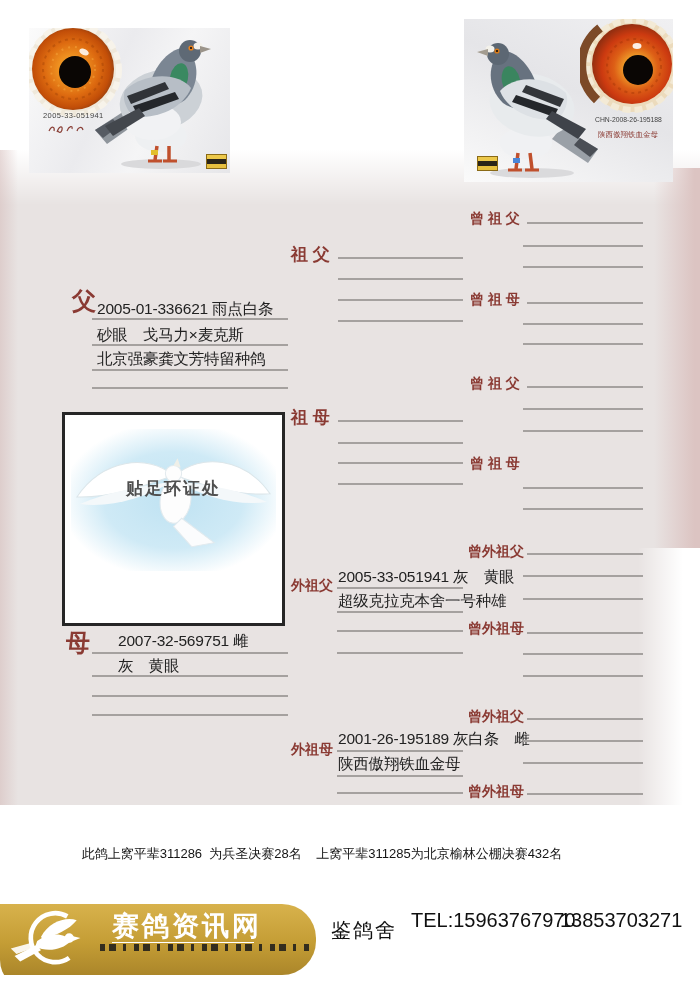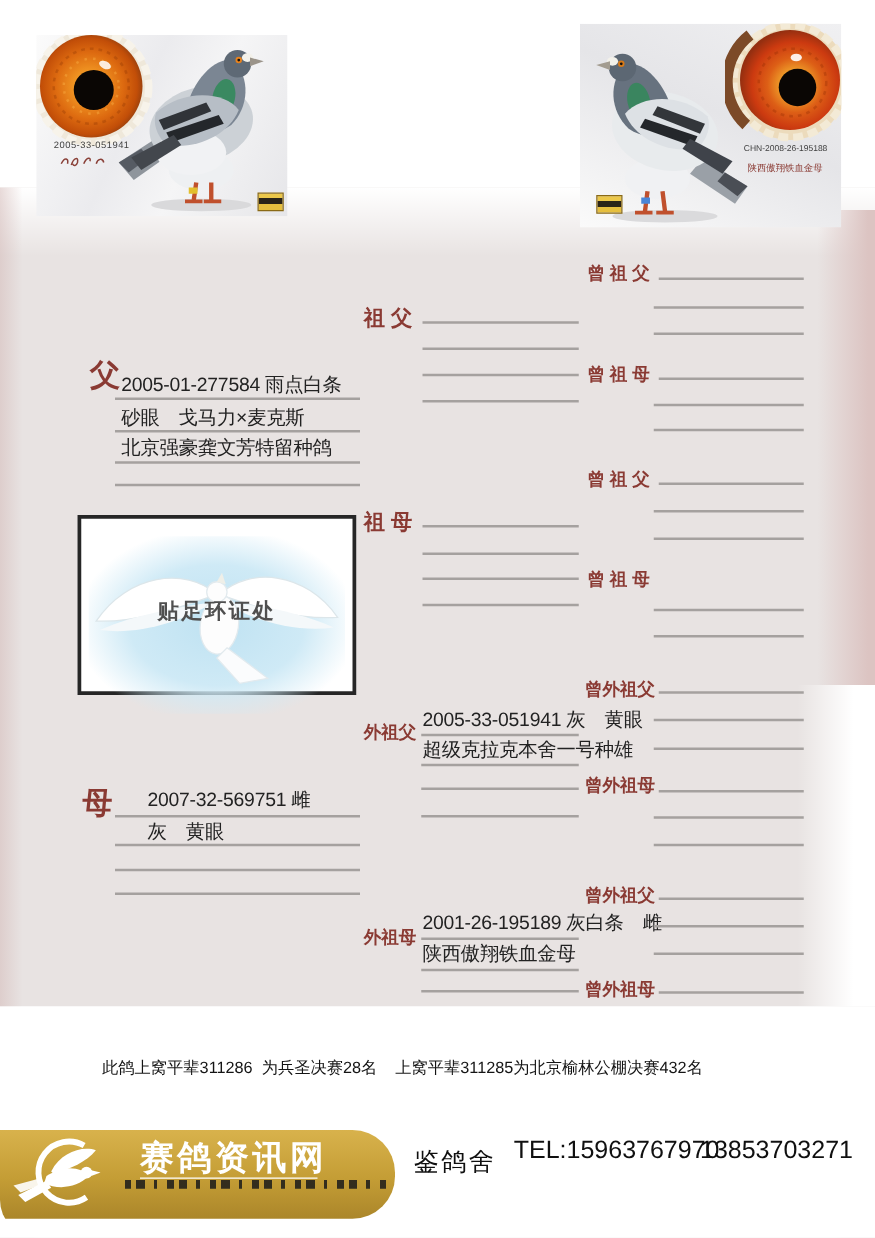--- a/index.html
+++ b/index.html
@@ -20,21 +20,21 @@
   .txt{position:absolute;color:#222;white-space:pre;line-height:1;font-size:15.5px;letter-spacing:-0.2px;}
   .line{position:absolute;height:2px;background:#a5a19f;}
   
   .photo{position:absolute;overflow:hidden;}
   .photo-bg-l{position:absolute;inset:0;background:linear-gradient(115deg,#fbfbfb 0%,#ebebee 40%,#f5f5f6 62%,#e6e6e9 100%);}
   .photo-bg-r{position:absolute;inset:0;background:linear-gradient(205deg,#f0f0f2 0%,#e5e5e8 45%,#fafafa 100%);}
   .ringtext{position:absolute;color:#3f3f3f;line-height:1;}
   .stamp{position:absolute;width:19px;height:13px;border:1px solid #8a6a16;
          background:linear-gradient(180deg,#ecc84a 0 28%,#2a2418 28% 66%,#e6bf3e 66% 100%);}
   
-  .ringbox{position:absolute;left:62px;top:412px;width:223px;height:144px;background:#ffffff;
+  .ringbox{position:absolute;left:62px;top:412px;width:223px;height:214px;background:#ffffff;
            border:3px solid #262626;box-sizing:border-box;}
   .ringbox-blob{position:absolute;left:6px;top:14px;width:205px;height:142px;
            background:radial-gradient(ellipse at center,#bfe2f2 0%,#cfeaf6 48%,rgba(255,255,255,0) 78%);}
   .ringbox-text{position:absolute;left:0;top:62px;width:100%;text-align:center;color:#4f4f4f;
            font-size:17px;letter-spacing:2px;font-weight:bold;}
   
   .summary{position:absolute;left:0;top:845px;width:644px;text-align:center;color:#141414;
            font-size:13px;white-space:pre;}
   .banner{position:absolute;left:0;top:904px;width:316px;height:71px;
           border-radius:0 34px 34px 0;
@@ -167,21 +167,21 @@
   <div class="lbl" style="left:470px;top:376px;font-size:14px;">曾 祖 父</div>
   <div class="lbl" style="left:470px;top:456px;font-size:14px;">曾 祖 母</div>
   <div class="lbl" style="left:291px;top:578px;font-size:14px;">外祖父</div>
   <div class="lbl" style="left:468px;top:544px;font-size:14px;">曾外祖父</div>
   <div class="lbl" style="left:468px;top:621px;font-size:14px;">曾外祖母</div>
   <div class="lbl" style="left:66px;top:631px;font-size:24px;">母</div>
   <div class="lbl" style="left:291px;top:742px;font-size:14px;">外祖母</div>
   <div class="lbl" style="left:468px;top:709px;font-size:14px;">曾外祖父</div>
   <div class="lbl" style="left:468px;top:784px;font-size:14px;">曾外祖母</div>
 
-  <div class="txt" style="left:97px;top:301px;">2005-01-277584 雨点白条</div>
+  <div class="txt" style="left:97px;top:301px;">2005-01-336621 雨点白条</div>
   <div class="txt" style="left:97px;top:327px;">砂眼　戈马力×麦克斯</div>
   <div class="txt" style="left:97px;top:351px;">北京强豪龚文芳特留种鸽</div>
   <div class="txt" style="left:338px;top:569px;">2005-33-051941 灰　黄眼</div>
   <div class="txt" style="left:338px;top:593px;">超级克拉克本舍一号种雄</div>
   <div class="txt" style="left:118px;top:633px;">2007-32-569751 雌</div>
   <div class="txt" style="left:118px;top:658px;">灰　黄眼</div>
   <div class="txt" style="left:338px;top:731px;">2001-26-195189 灰白条　雌</div>
   <div class="txt" style="left:338px;top:756px;">陕西傲翔铁血金母</div>
 
   <div class="line" style="left:92px;top:318px;width:196px;"></div>

